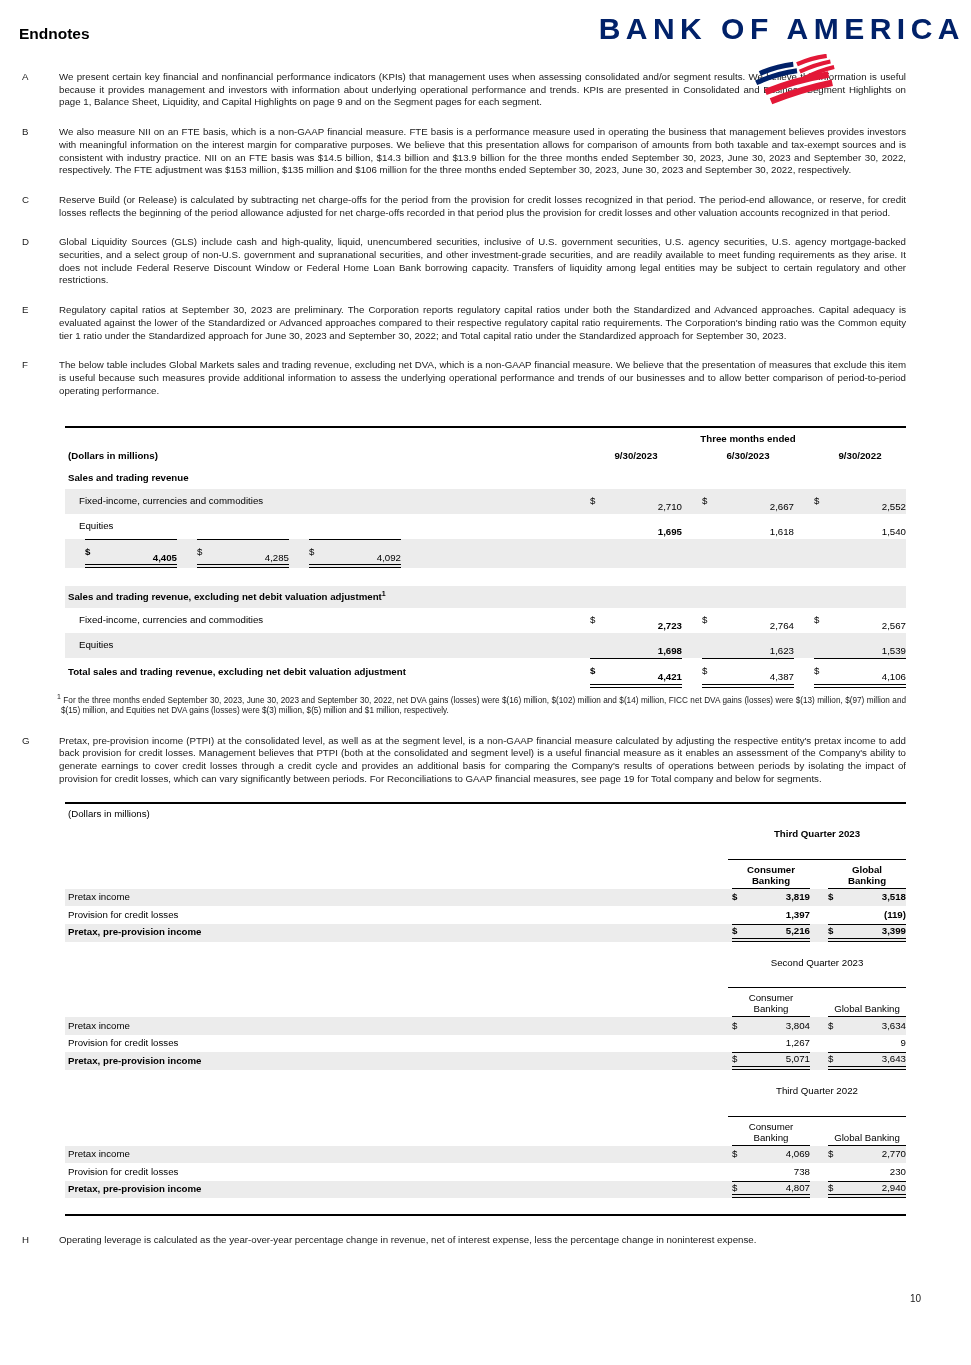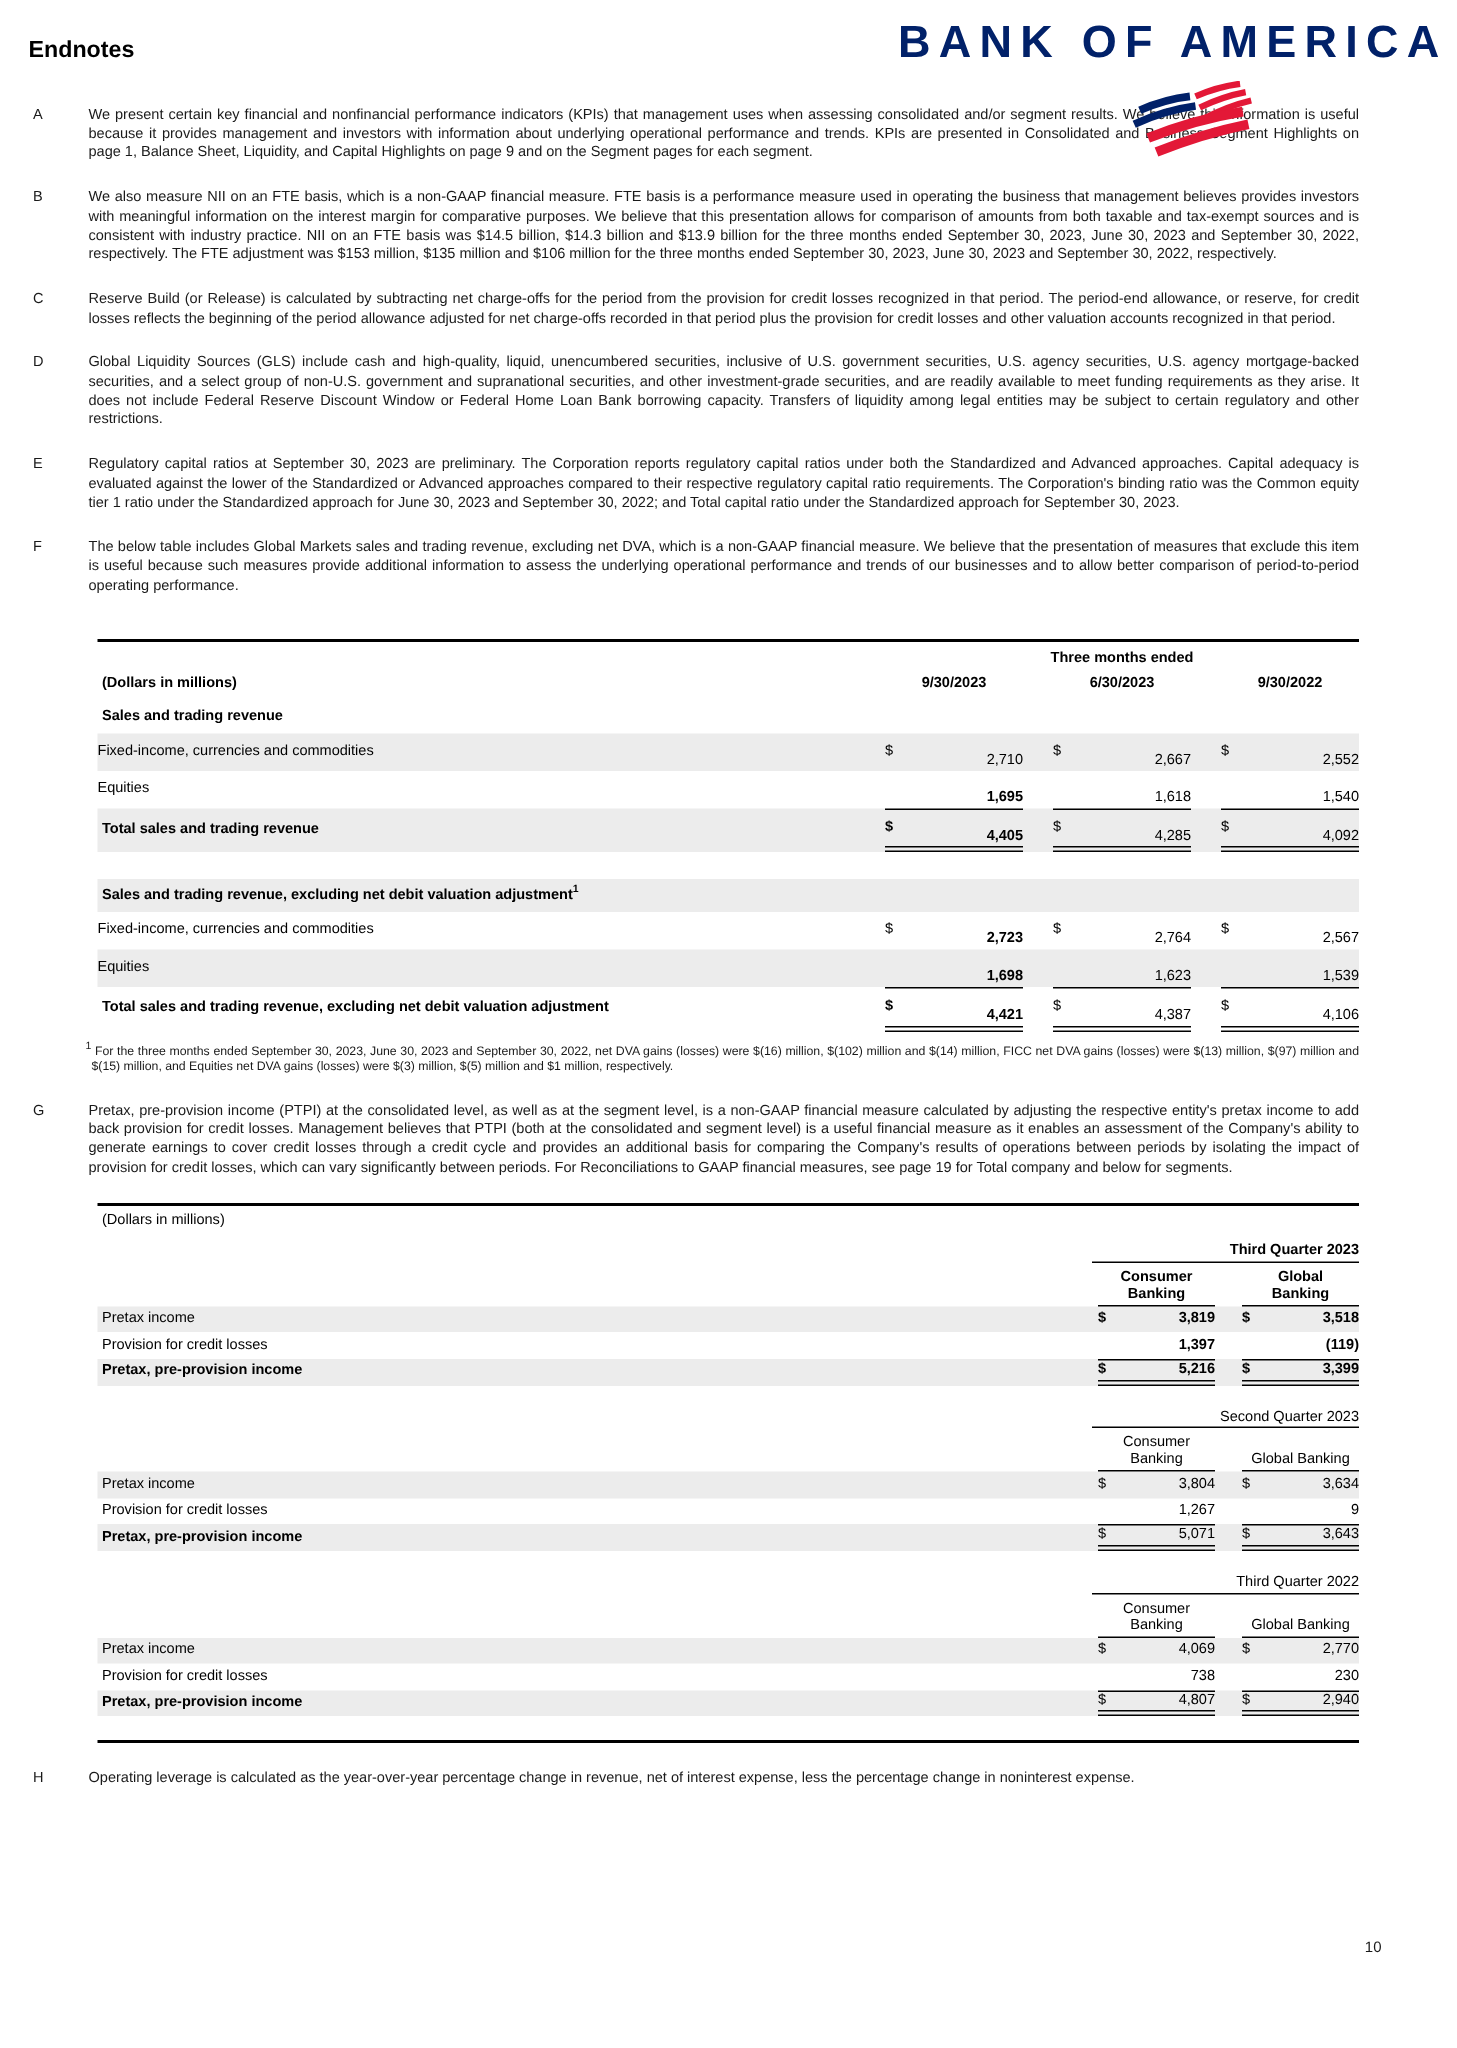--- a/index.html
+++ b/index.html
@@ -22,35 +22,35 @@
   
   .bold { font-weight:bold; }
   .shaded { background:#ececec; }
   sup.fn { font-size:7px; vertical-align:super; line-height:0; }
   
   .t1 { margin:29px 65px 0 65px; border-top:2.5px solid #000; color:#000; }
   .trow { display:flex; align-items:center; min-height:22px; }
   .trow.hrow1 { min-height:17px; align-items:flex-end; }
   .trow.hrow2 { min-height:22px; }
   .rlabel { flex:1; padding-left:3px; }
-  .rlabel.ind { padding-left:0; }
+  .rlabel.ind { padding-left:14px; }
   .varea { width:316px; text-align:center; font-weight:bold; }
   .vg { width:92px; margin-left:20px; align-self:stretch; display:flex; align-items:center; justify-content:space-between; }
   .vg .d { text-align:left; }
   .vg .n { text-align:right; flex:1;margin-top:12px; }
   .vg.datecol { justify-content:center; font-weight:bold;text-align:right; }
   .vg.total { border-top:1.2px solid #000; border-bottom:4px double #000; }
   .gap16 { height:18px; }
   .t1foot { margin:8px 65px 0 57px; font-size:8.2px; line-height:10.5px; color:#1a1a1a; text-align:justify; padding-left:4px; text-indent:-4px; }
   
   .t2 { margin-top:9px; margin-left:65px; margin-right:65px; border-top:2.5px solid #000; border-bottom:2.5px solid #000; padding-bottom:16px; color:#000; }
   .t2 .dollars { padding:4px 0 3px 3px; }
   .qtitle-row { display:flex; margin-top:4px; }
   .qspacer { flex:1; }
-  .q-underline { width:178px; text-align:right; border-bottom:1.5px solid #000; padding-bottom:0; }
+  .q-underline { width:178px; text-align:center; border-bottom:1.5px solid #000; padding-bottom:18px; }
   .qcols-row { display:flex; margin-top:3px; }
   .qcol { width:78px; margin-left:18px; border-bottom:1.2px solid #000; display:flex; align-items:flex-end; justify-content:center; text-align:center; white-space:pre-line; line-height:11px; padding-bottom:2px; min-height:26px; box-sizing:border-box; }
   .t2row { display:flex; align-items:center; min-height:17.5px; }
   .vg2 { width:78px; margin-left:18px; align-self:stretch; display:flex; align-items:center; justify-content:space-between; }
   .vg2 .d { text-align:left; } .vg2 .n { flex:1; text-align:right; }
   .vg2.total { border-top:1.2px solid #000; border-bottom:4px double #000; }
   .qblock.later { margin-top:15px; }
   
   .pageno { position:absolute; top:1293px; right:50px; font-size:10px; color:#1a1a1a; }
 </style>
@@ -141,21 +141,20 @@
       <span class="vg">
           <span class="d"></span>
           <span class="n">1,618</span>
         </span>
       <span class="vg">
           <span class="d"></span>
           <span class="n">1,540</span>
         </span>
     </div>
     <div class="trow shaded">
-      <span class="rlabel bold">Total sales and trading revenue</span>
       <span class="vg total bold">
           <span class="d">$</span>
           <span class="n">4,405</span>
         </span>
       <span class="vg total">
           <span class="d">$</span>
           <span class="n">4,285</span>
         </span>
       <span class="vg total">
           <span class="d">$</span>

